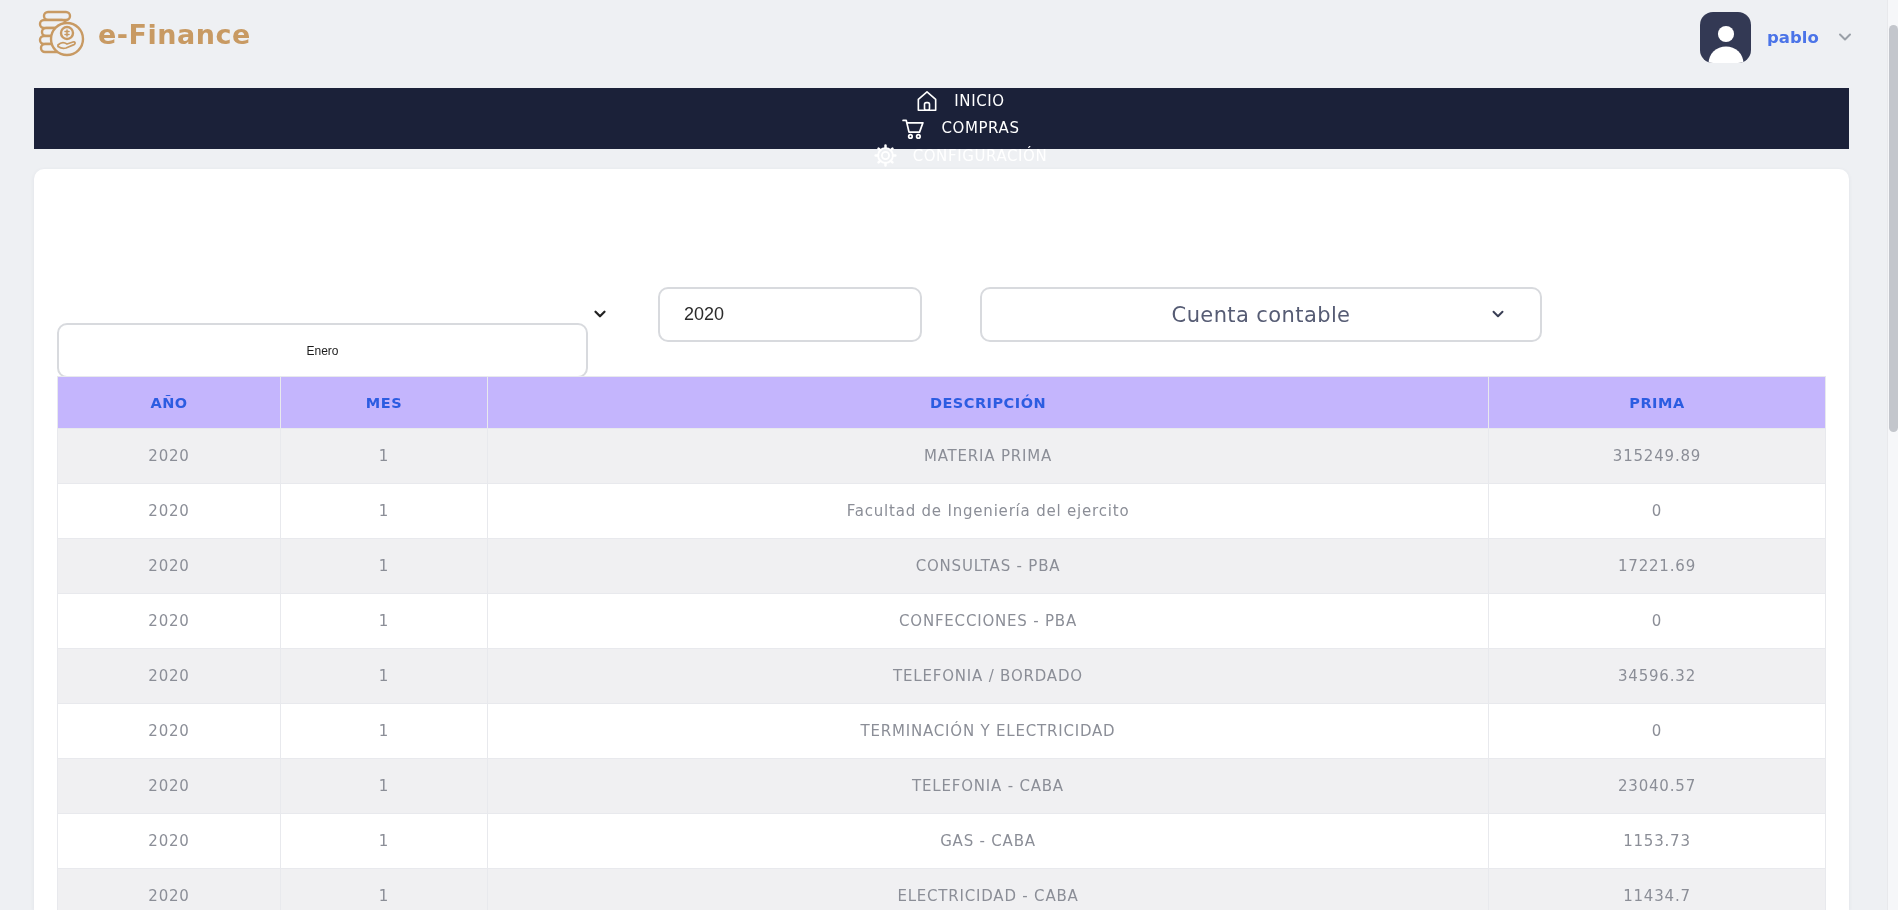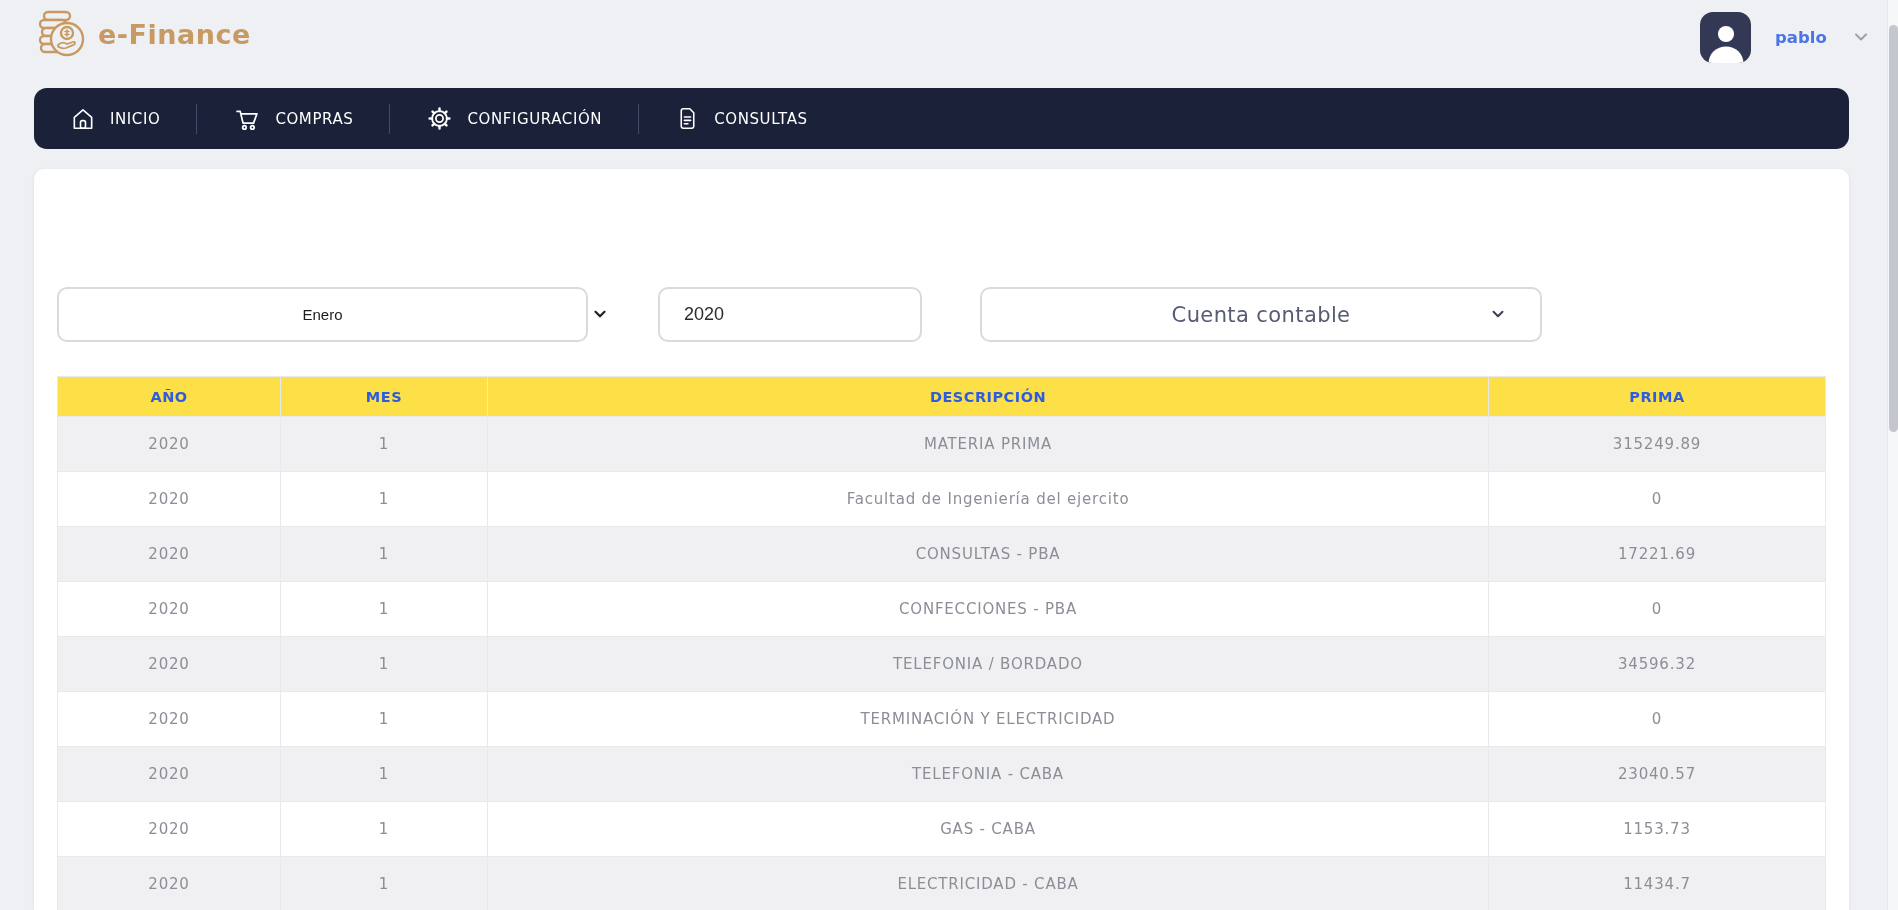--- a/index.html
+++ b/index.html
@@ -8,59 +8,59 @@
     font-family:"DejaVu Sans","Liberation Sans",sans-serif;
     background:#eef0f3;
     position:relative;
   }
   .viewport { position:absolute; inset:0; }
 
   
   .topbar { position:absolute; left:0; top:0; width:1898px; height:112px; }
   .brand { position:absolute; left:36px; top:8px; display:flex; align-items:center; gap:10px; }
   .brand-name { font-size:27px; font-weight:700; color:#c89a63; letter-spacing:.5px; }
-  .user-box { position:absolute; left:1700px; top:11px; display:flex; align-items:center; gap:24px; height:52px;justify-content:center; }
+  .user-box { position:absolute; left:1700px; top:11px; display:flex; align-items:center; gap:16px; height:52px;justify-content:center; }
   .avatar { width:51px; height:51px; background:#333954; border-radius:13px; overflow:hidden; display:flex; align-items:flex-end; justify-content:center; }
   .user-name { font-size:16.5px; font-weight:700; color:#4b74e8; }
   .user-caret { display:flex; align-items:center; }
 
   
   .nav { position:absolute; left:34px; top:88px; width:1815px; height:61px;
-         background:#1b2139; border-radius:13px; display:flex; align-items:center;
-         padding-left:36px; }
+         background:#1b2139; border-radius:0; display:flex; align-items:center;
+         padding-left:36px;flex-direction:column; }
   .nav-item { display:flex; align-items:center; gap:14px; color:#fff; font-size:15px;
               letter-spacing:.6px; cursor:pointer; }
   .nav-divider { width:1px; height:30px; background:#454b64; margin:0 36px; }
 
   
   .card { position:absolute; left:34px; top:169px; width:1815px; height:741px;
           background:#ffffff; border-radius:10px 10px 0 0;
           box-shadow:0 1px 4px rgba(40,50,80,.07); overflow:hidden; }
   .page-title { position:absolute; top:28px; left:0; width:100%; text-align:center;
                 font-size:25px; font-weight:700; color:#333a57; letter-spacing:.3px; }
 
   
   .filters { position:absolute; left:23px; top:118px; height:55px; }
   .ctrl { position:absolute; top:0; height:55px; border:2px solid #d8dade; border-radius:10px;
           background:#fff; outline:none; }
   .sel { appearance:none; -webkit-appearance:none; text-align:center; text-align-last:center; cursor:pointer; }
-  .sel-month { left:0; width:531px; font-family:"Liberation Sans",sans-serif; font-size:15px; color:#1c1c1c; }
+  .sel-month { left:0; width:531px; font-family:"Liberation Sans",sans-serif; font-size:12px; color:#1c1c1c;margin-top:36px; }
   .inp-year { left:601px; width:264px; font-family:"Liberation Sans",sans-serif; font-size:18px;
               color:#2b2b2b; padding-left:24px; }
   .sel-account { left:903px; width:562px; font-family:"DejaVu Sans",sans-serif; font-size:21px;
                  color:#565c74; letter-spacing:.4px;margin-left:20px; }
   .sel-caret { position:absolute; top:18px; pointer-events:none; }
   .caret-month { left:534px; }
   .caret-account { left:1432px; }
 
   
   .table-wrap { position:absolute; left:23px; top:207px; width:1768px; }
   table { width:100%; border-collapse:collapse; table-layout:fixed; }
   th, td { border:1px solid #e8e9ed; text-align:center; overflow:hidden; white-space:nowrap; }
-  th { height:40px; color:#2c5ce1; font-size:14.5px; font-weight:700; letter-spacing:.5px; background:#fde047; }
+  th { height:52px; color:#2c5ce1; font-size:14.5px; font-weight:700; letter-spacing:.5px; background:#c4b5fd; }
   td { height:55px; color:#8b8e97; font-size:15px; font-weight:400; letter-spacing:.8px; background:#fff; }
   tbody tr:nth-child(odd) td { background:#f0f0f2; }
 
   
   .scrollbar { position:absolute; right:0; top:0; width:11px; height:910px; background:#f6f7f9;
                border-left:1px solid #e8e9ec; }
   .scroll-thumb { position:absolute; left:1px; top:25px; width:9px; height:407px;
                   background:#c3c6cc; border-radius:5px; }
 
   svg { display:block; }

